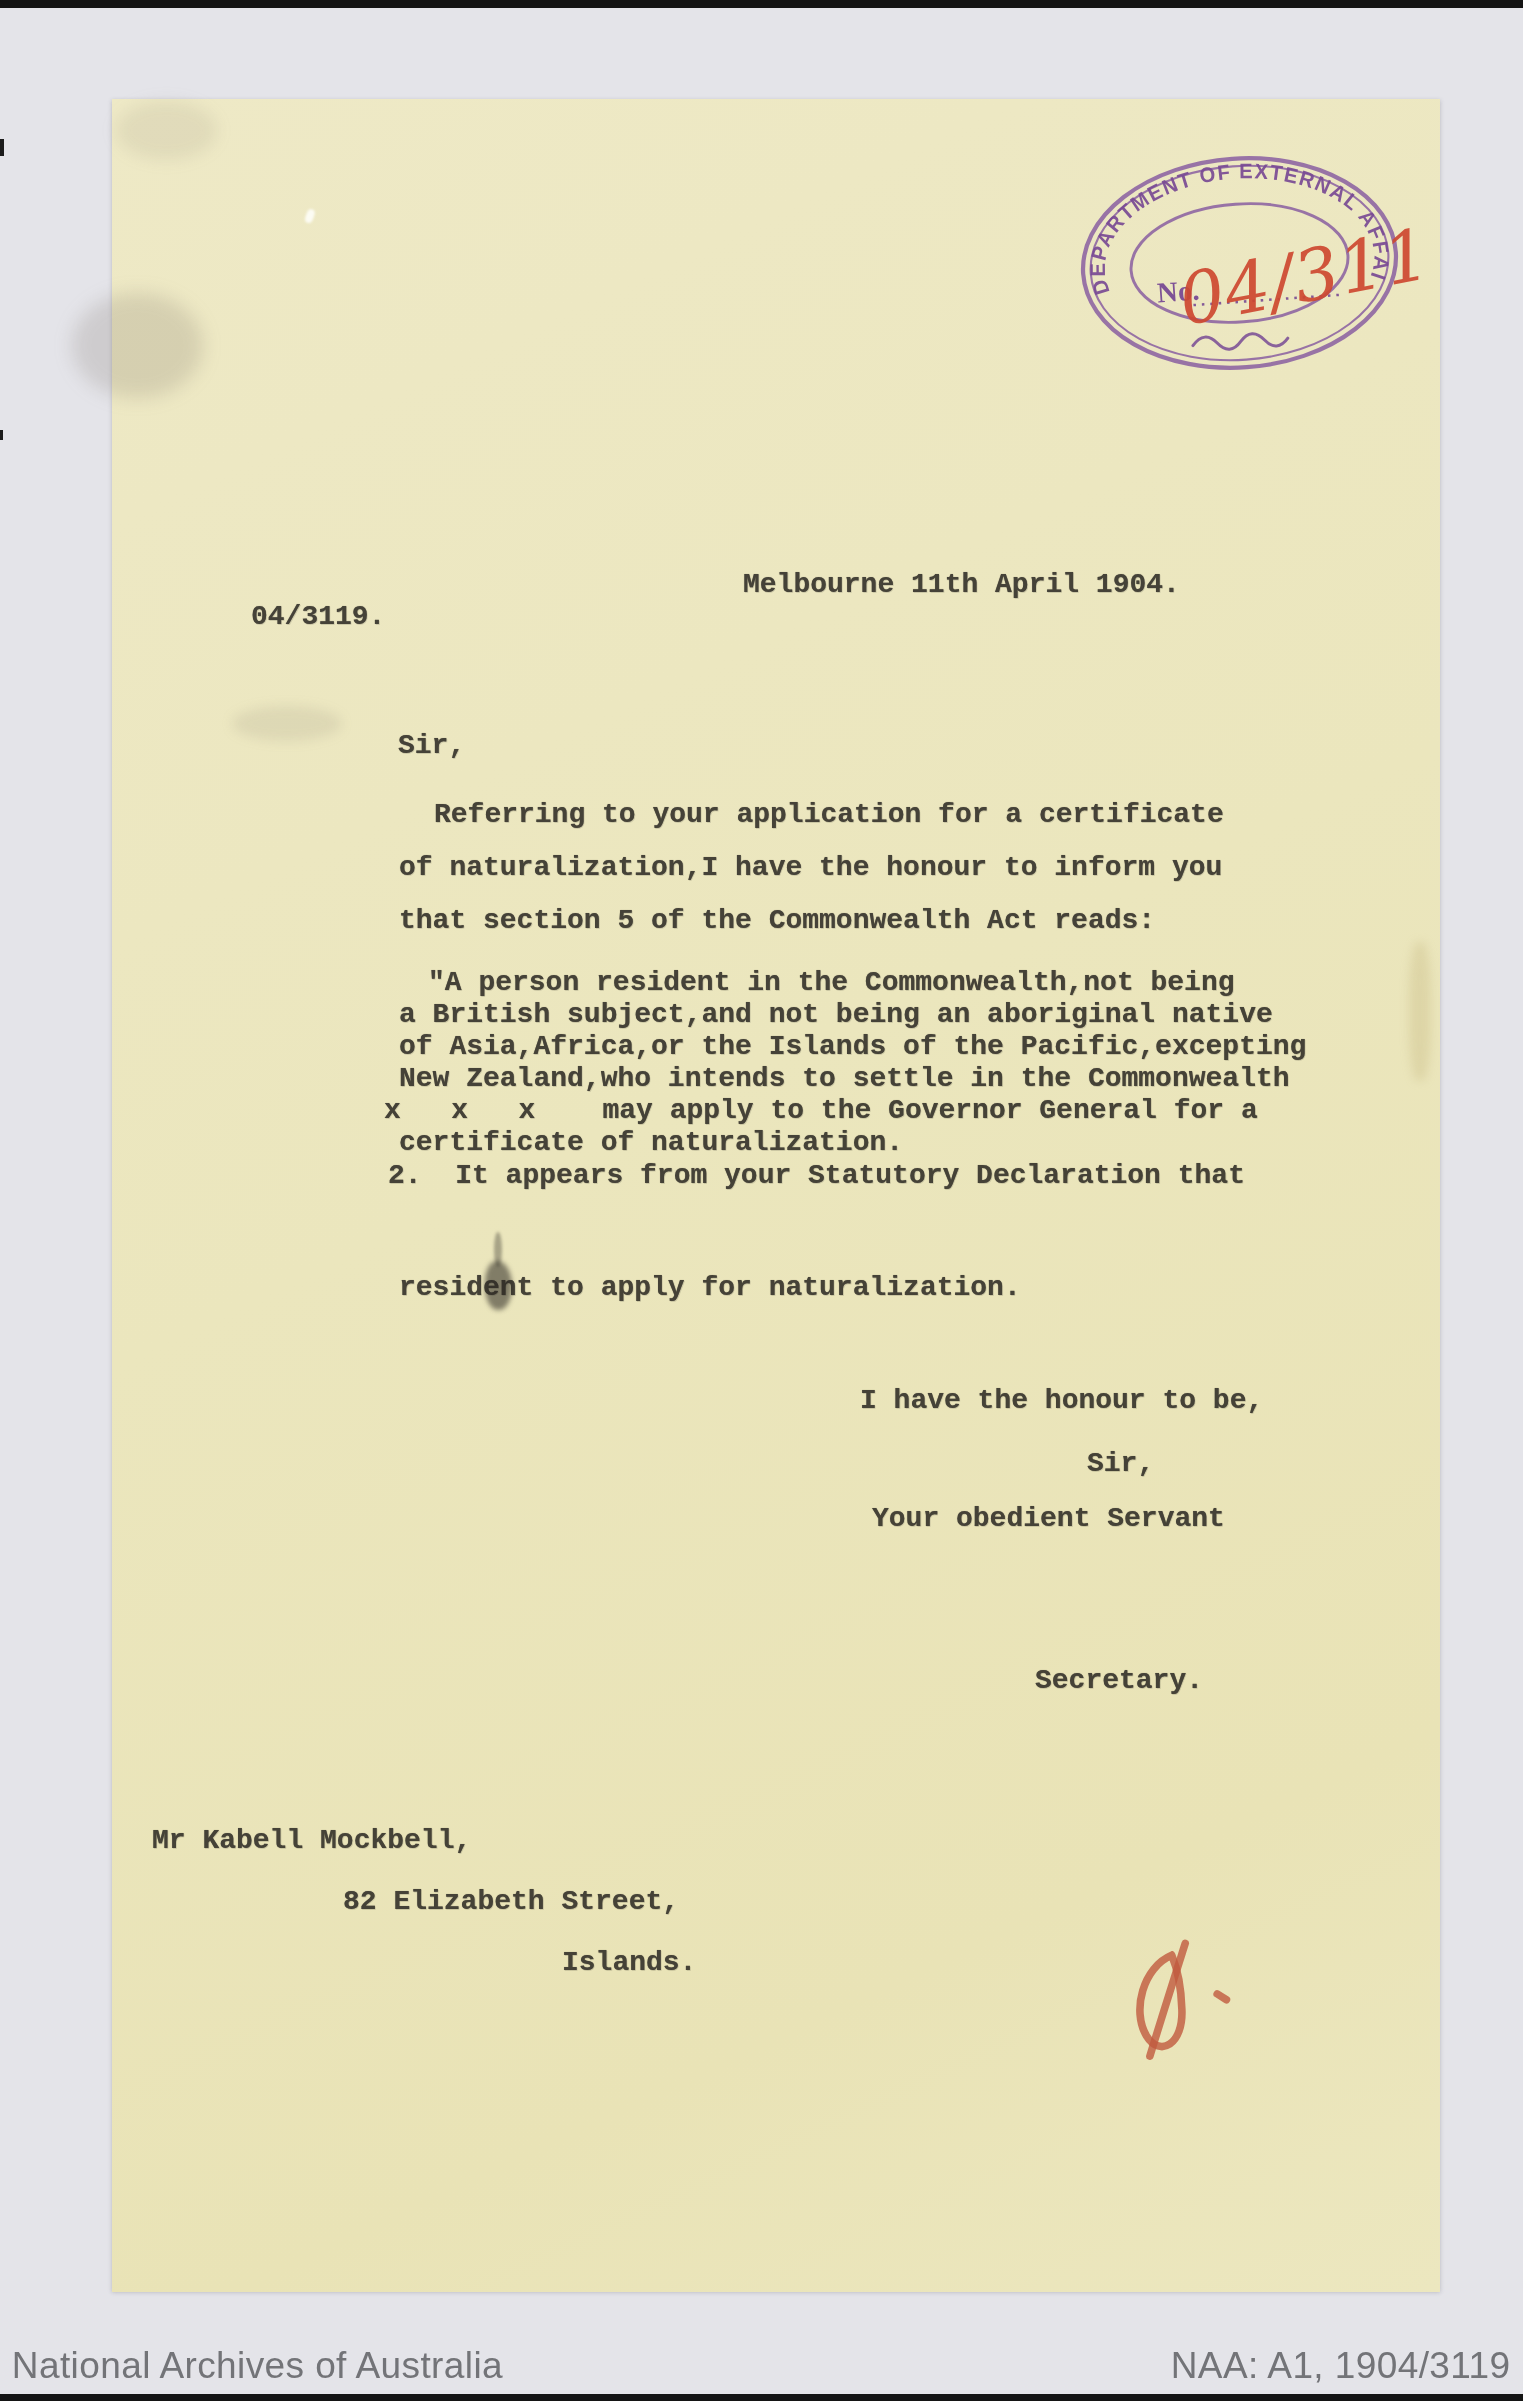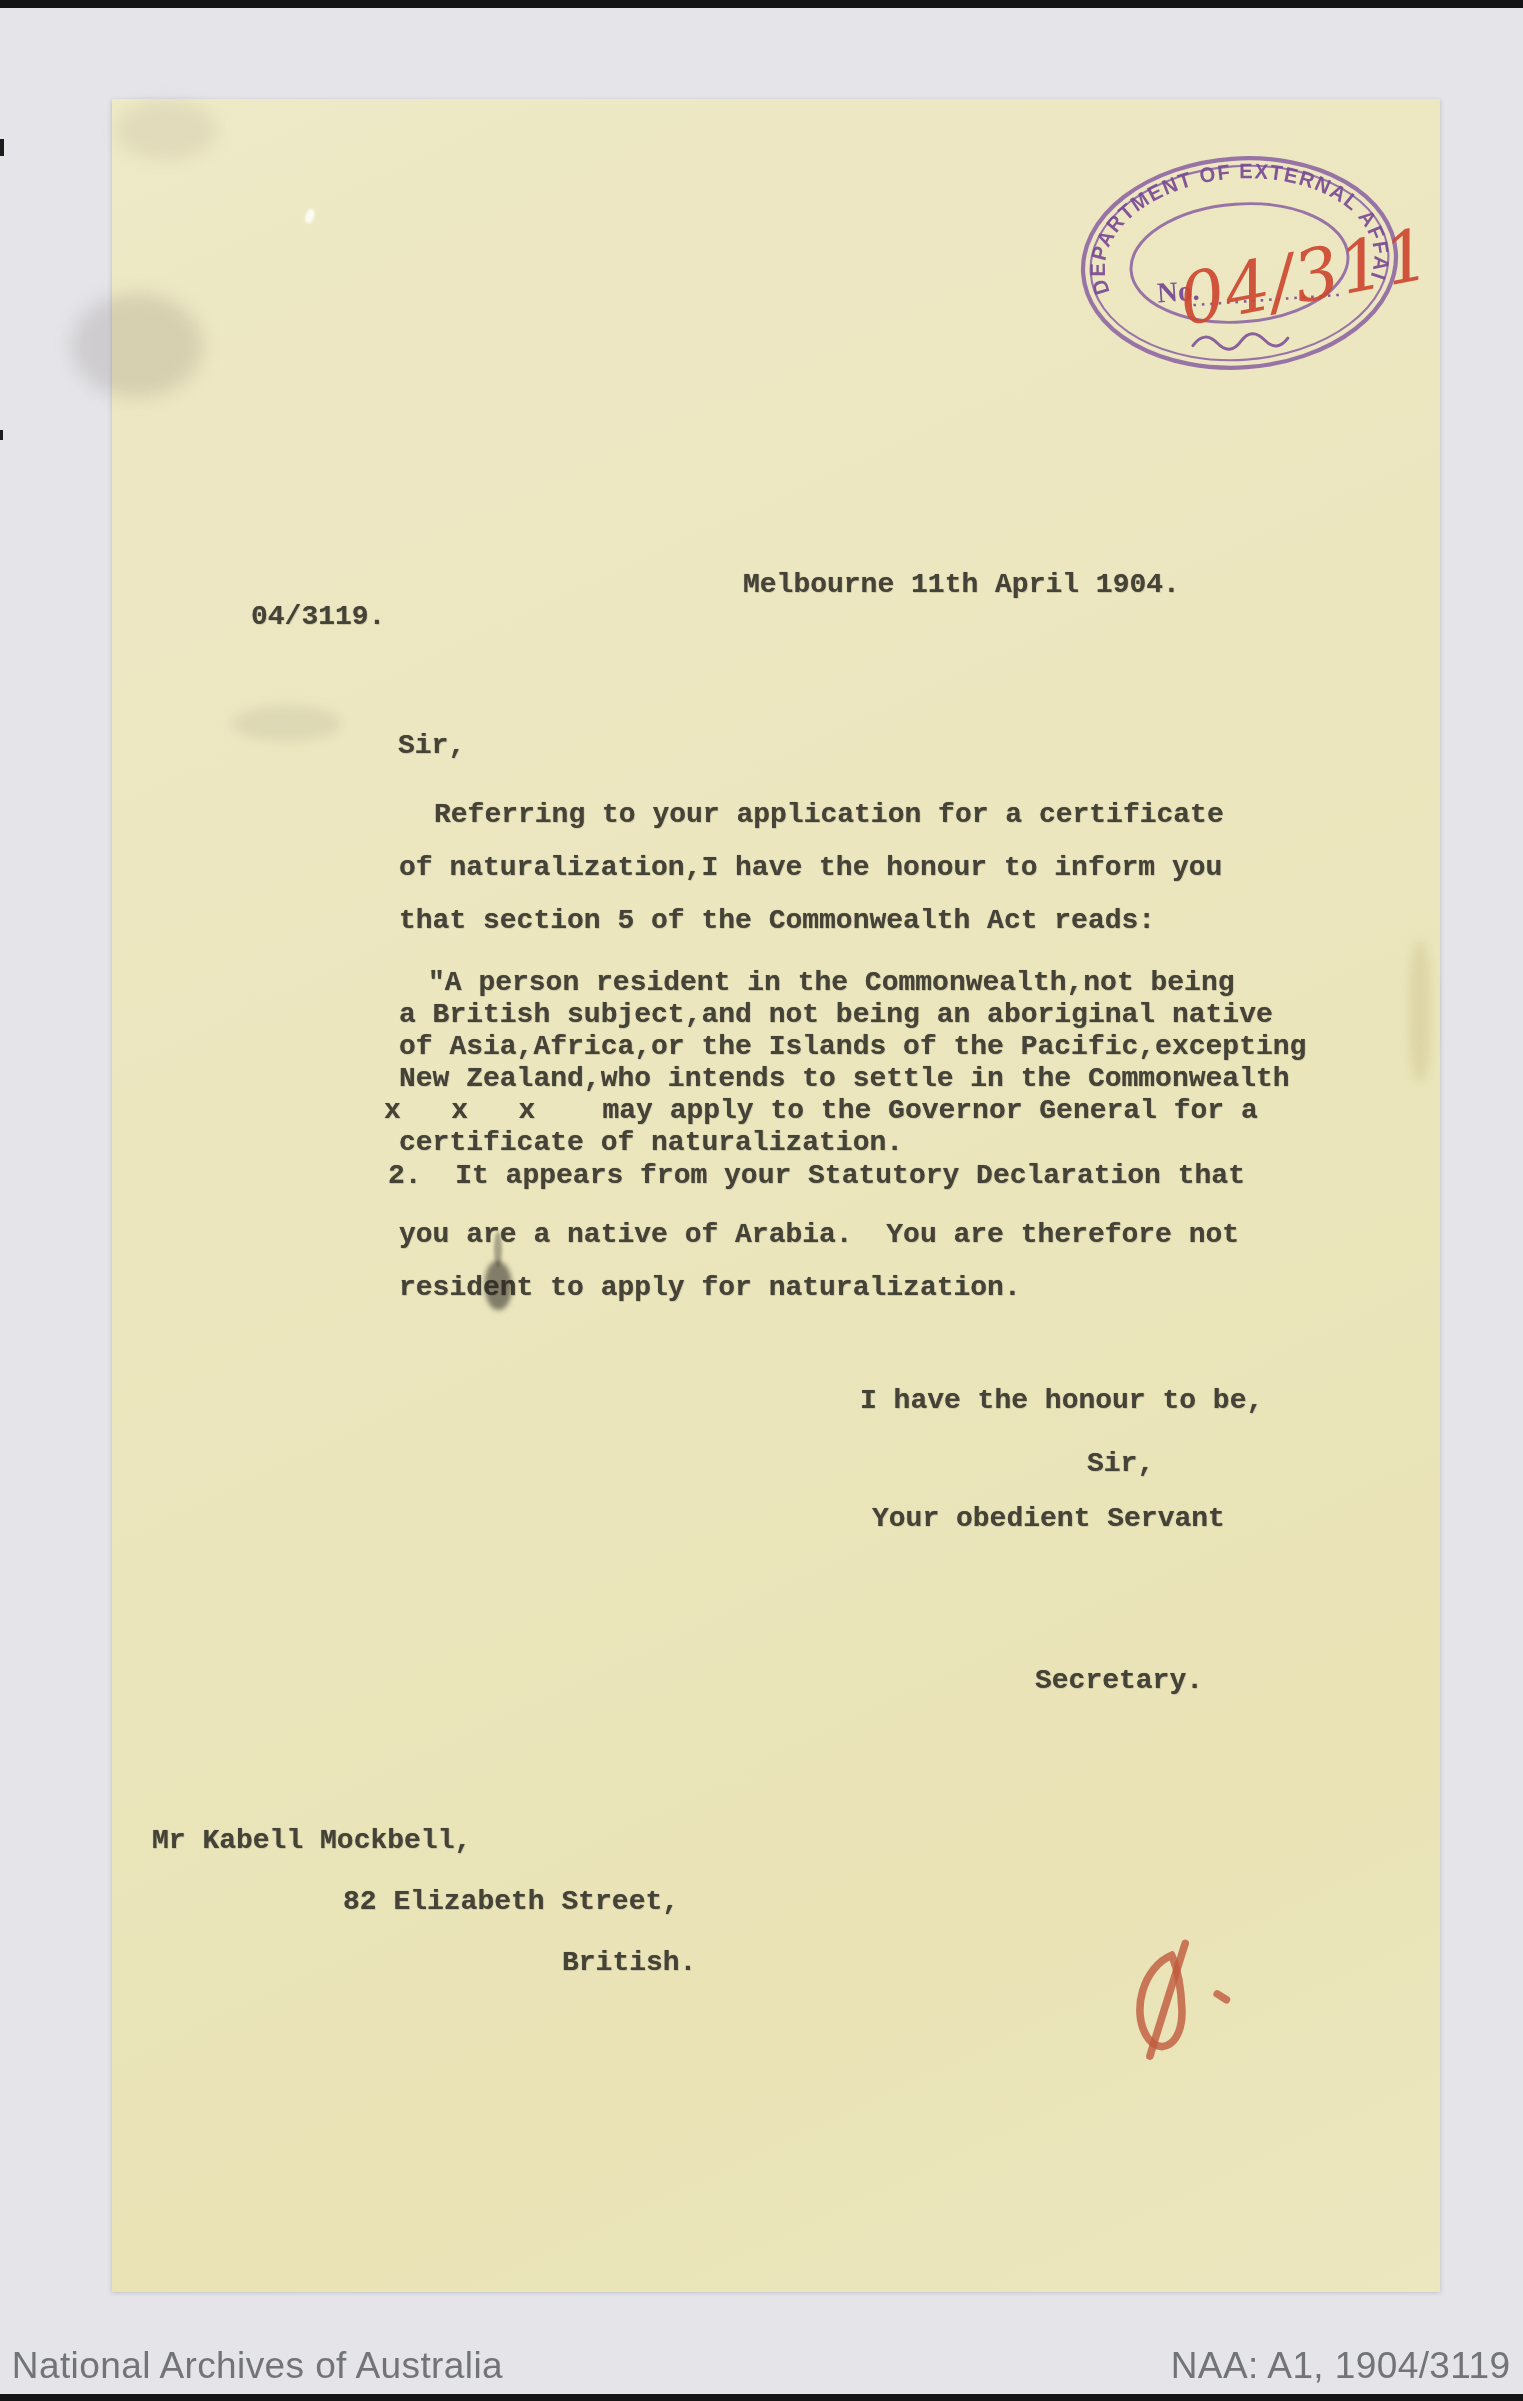--- a/index.html
+++ b/index.html
@@ -112,35 +112,34 @@
   <div class="tw" style="left:399px;top:907px;">that section 5 of the Commonwealth Act reads:</div>
 
   <div class="tw" style="left:428px;top:969px;">"A person resident in the Commonwealth,not being</div>
   <div class="tw" style="left:399px;top:1001px;">a British subject,and not being an aboriginal native</div>
   <div class="tw" style="left:399px;top:1033px;">of Asia,Africa,or the Islands of the Pacific,excepting</div>
   <div class="tw" style="left:399px;top:1065px;">New Zealand,who intends to settle in the Commonwealth</div>
   <div class="tw" style="left:384px;top:1097px;">x   x   x    may apply to the Governor General for a</div>
   <div class="tw" style="left:399px;top:1129px;">certificate of naturalization.</div>
 
   <div class="tw" style="left:388px;top:1162px;">2.  It appears from your Statutory Declaration that</div>
-  <div class="tw" style="left:399px;top:1221px;">you are a native of Arabia.  You are therefore not</div>
   <div class="tw" style="left:399px;top:1274px;">resident to apply for naturalization.</div>
 
   <div class="stain inkblot"></div>
   <div class="stain inktail"></div>
 
   <div class="tw" style="left:860px;top:1387px;">I have the honour to be,</div>
   <div class="tw" style="left:1087px;top:1450px;">Sir,</div>
   <div class="tw" style="left:872px;top:1505px;text-align:right;">Your obedient Servant</div>
 
   <div class="tw" style="left:1035px;top:1667px;">Secretary.</div>
 
   <div class="tw" style="left:152px;top:1827px;">Mr Kabell Mockbell,</div>
   <div class="tw" style="left:343px;top:1888px;">82 Elizabeth Street,</div>
-  <div class="tw" style="left:562px;top:1949px;">British.</div>
+  <div class="tw" style="left:562px;top:1949px;">Islands.</div>
 
   <svg class="red-mark-svg" viewBox="0 0 160 170" aria-hidden="true">
     <path d="M 72,30 C 38,44 24,96 42,126 C 58,152 86,136 84,94 C 83,62 77,42 72,30"></path>
     <path d="M 88,16 C 74,60 58,110 46,150"></path>
     <path d="M 126,76 l 11,7"></path>
   </svg>
 
   <div class="footer-text left">National Archives of Australia</div>
   <div class="footer-text right">NAA: A1, 1904/3119</div>
 

